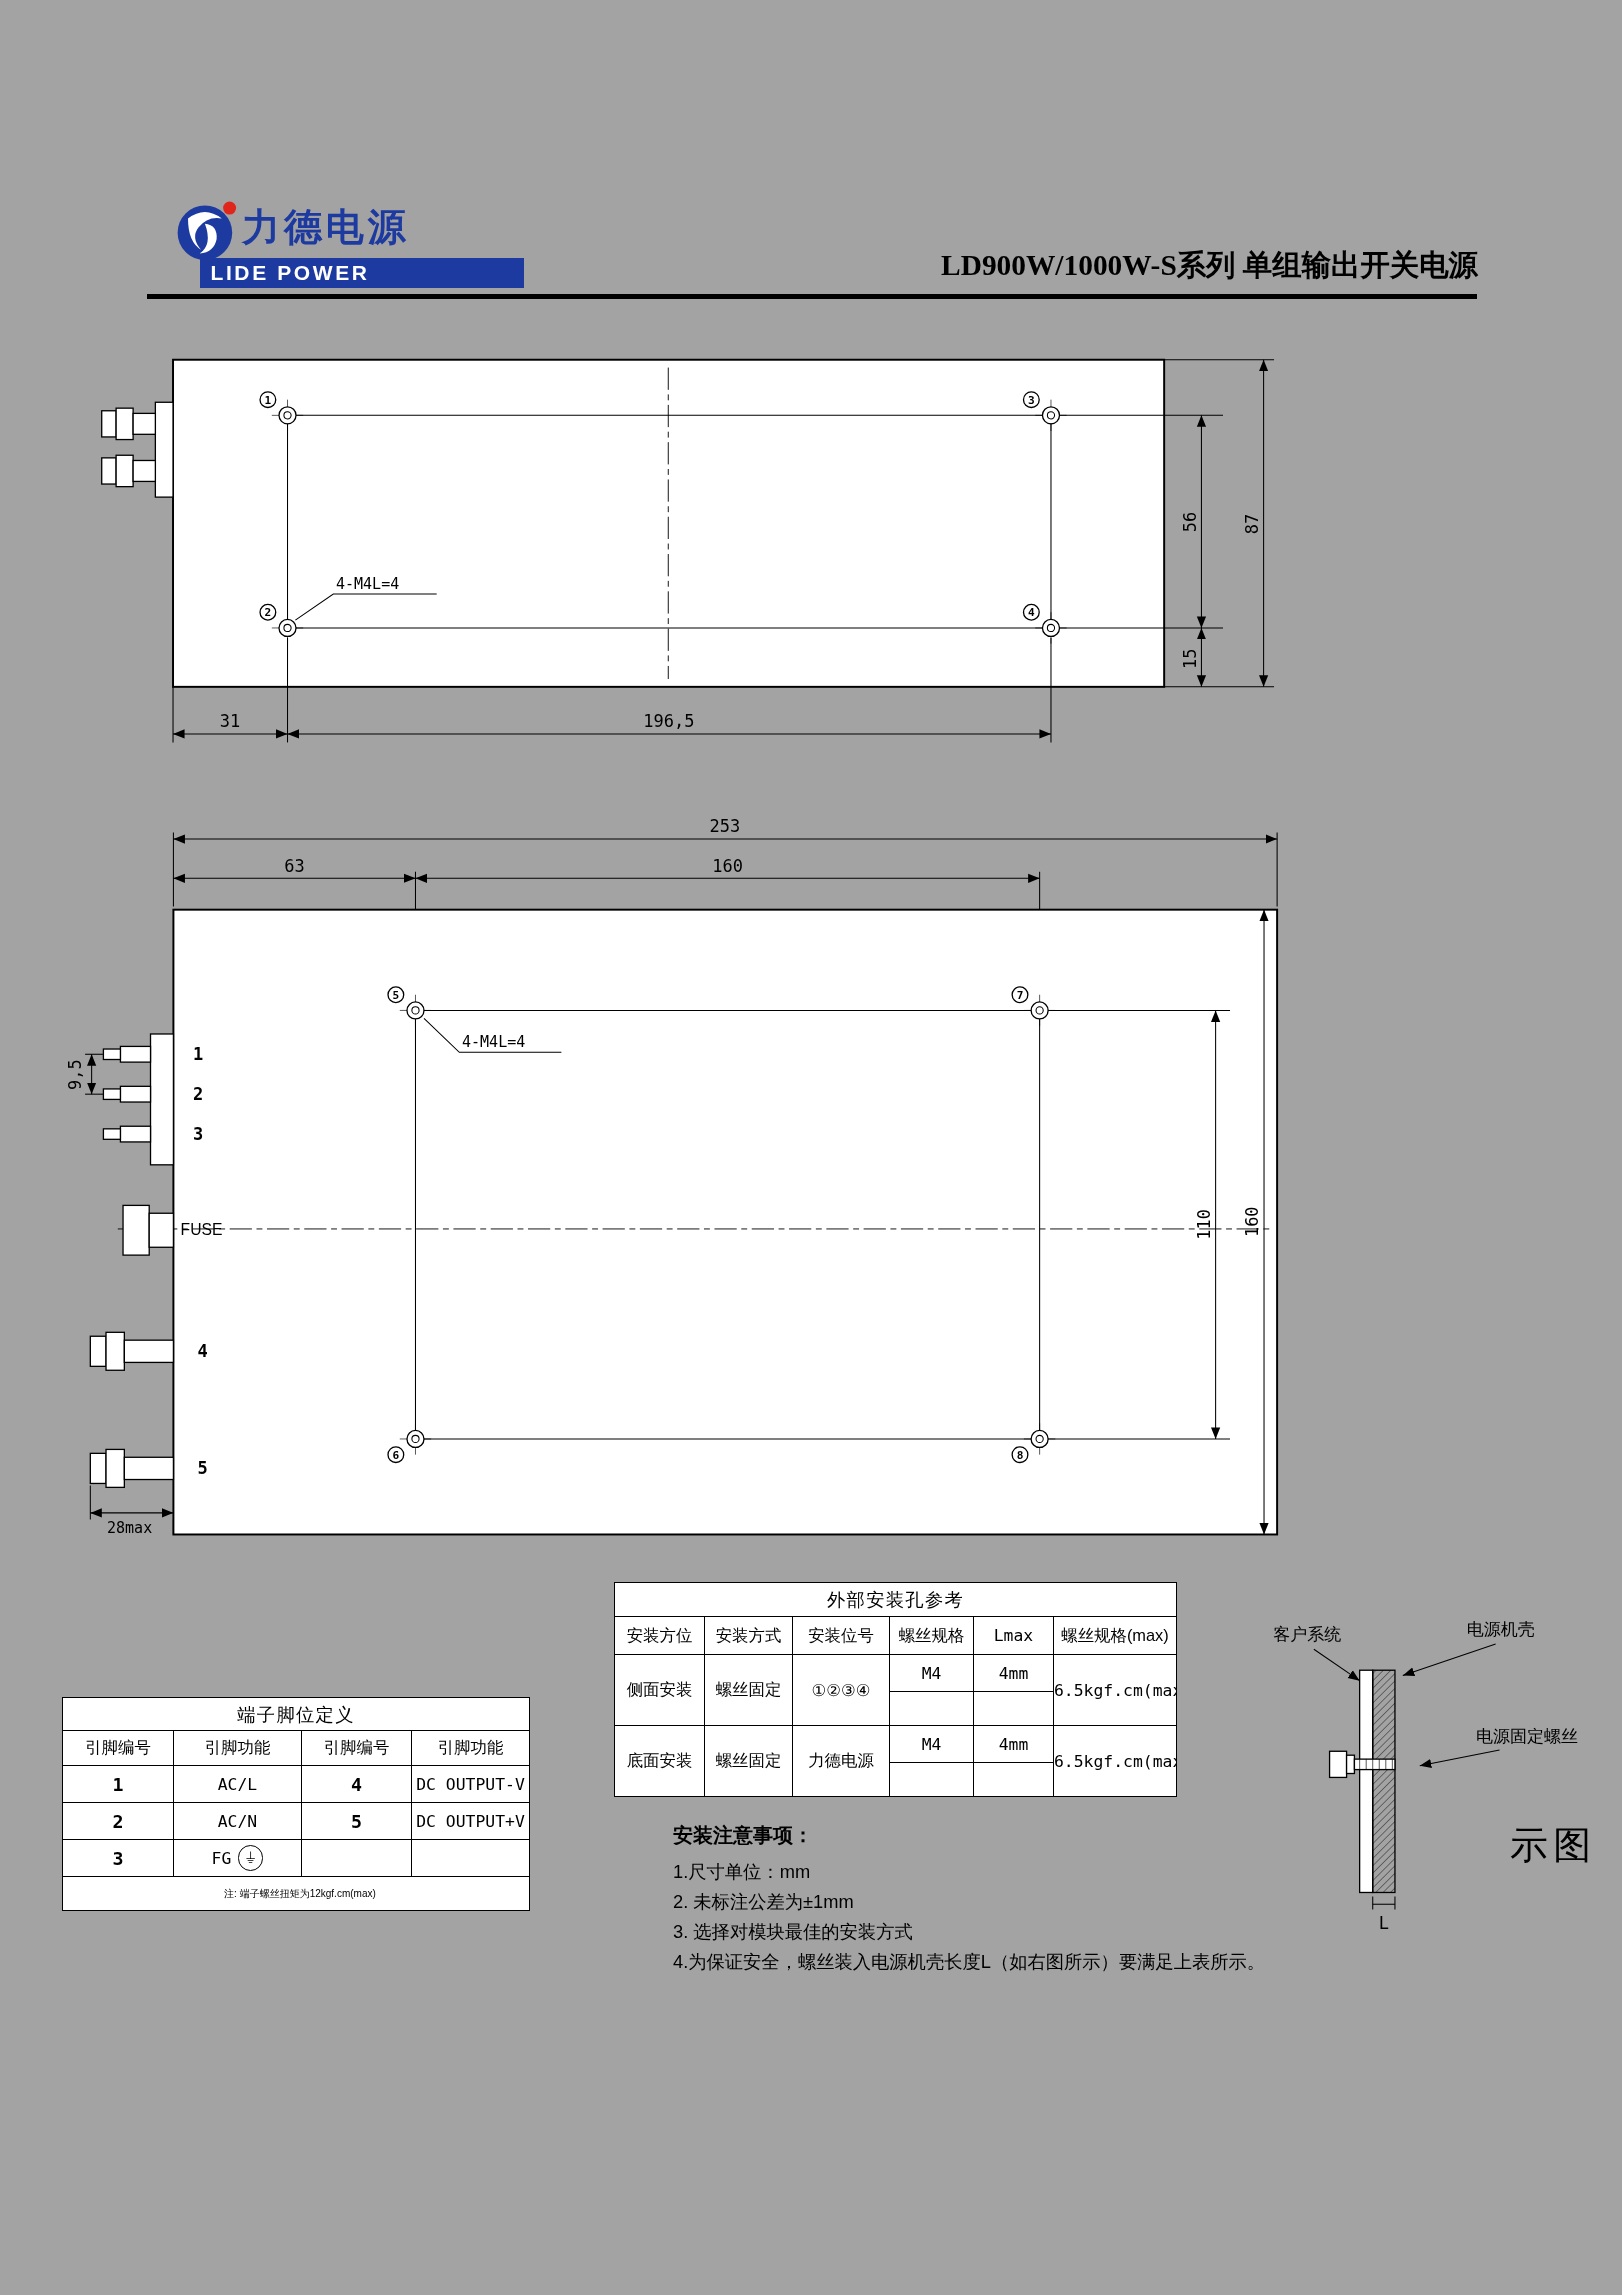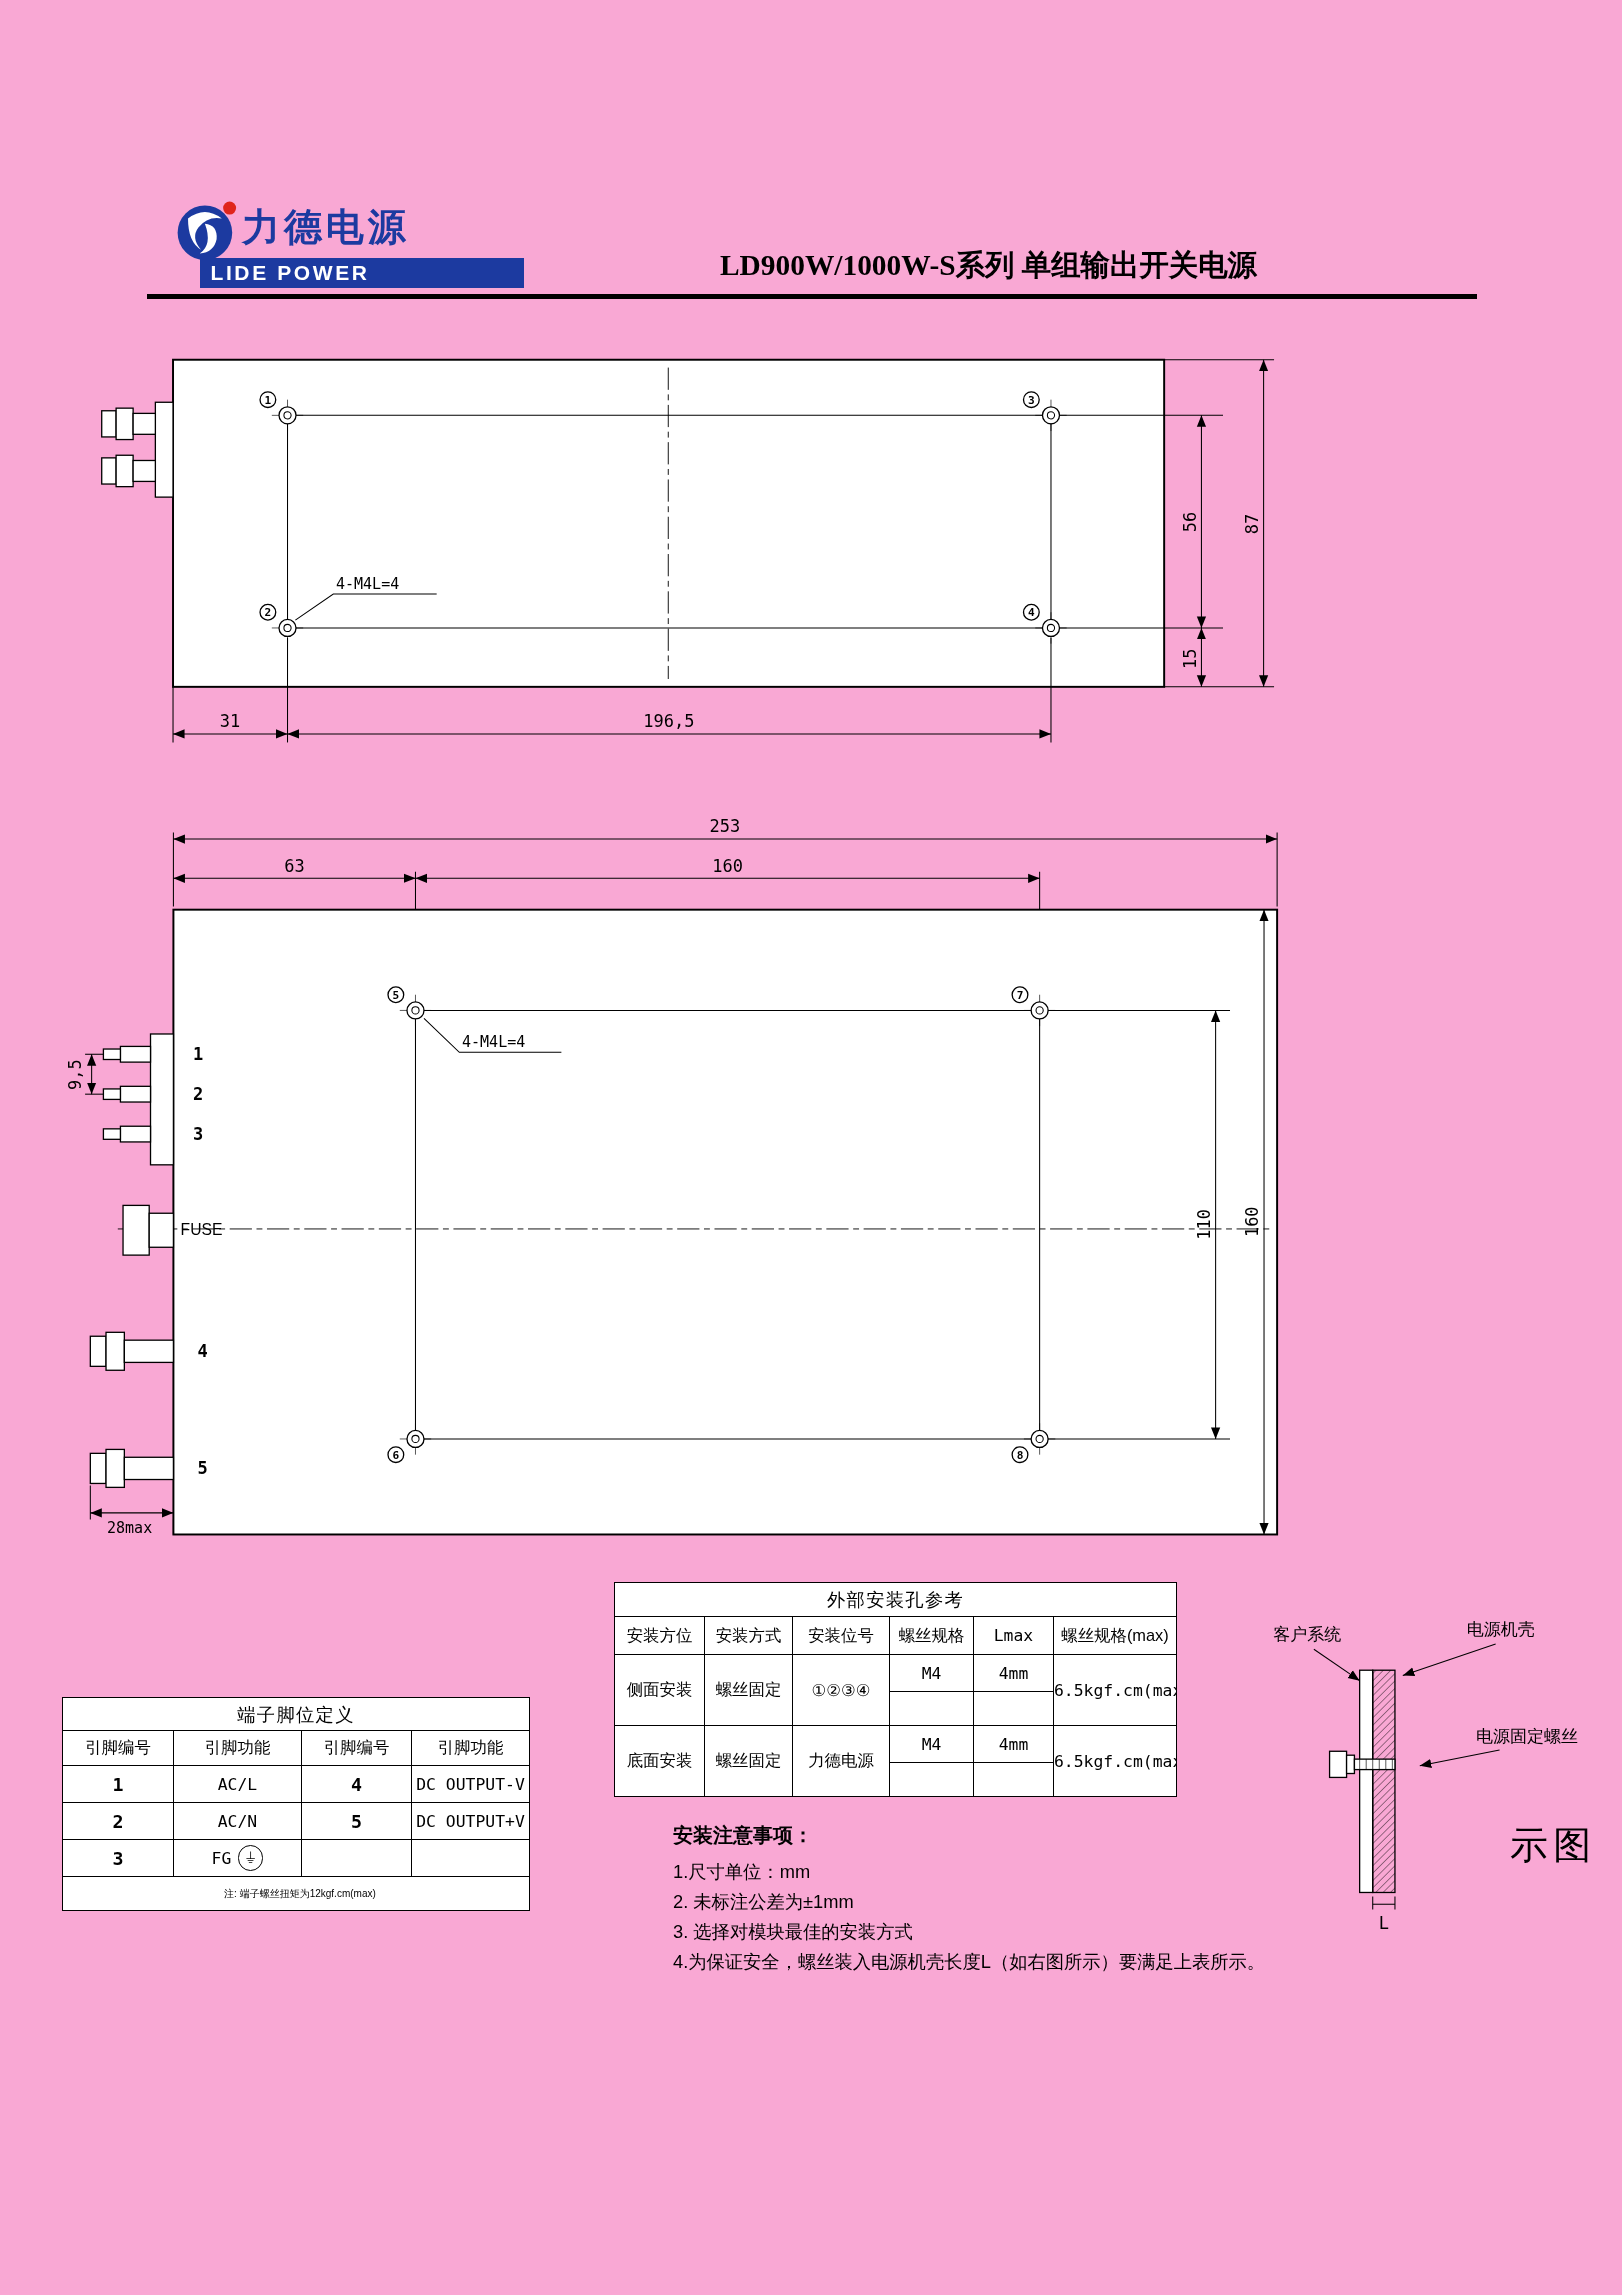--- a/index.html
+++ b/index.html
@@ -1,26 +1,26 @@
 <!DOCTYPE html>
 <html style="font-size:10.5px"><head>
 <meta charset="utf-8">
 <style>
   html,body{margin:0;padding:0;background:#888;}
-  .page{position:relative;width:1623px;height:2295px;background:#f9a8d4;
+  .page{position:relative;width:1623px;height:2295px;background:#a3a3a3;
         font-family:"Liberation Sans",sans-serif;color:#000;overflow:hidden;}
 
   
   .logo{position:absolute;left:175px;top:191px;width:308px;height:105px;}
   .logo-cn{position:absolute;left:67px;top:10.5px;font-size:38px;font-weight:bold;
            color:#1c3aa0;letter-spacing:3.9px;white-space:nowrap;}
   .logo-bar{position:absolute;left:25px;top:67px;width:324px;height:30px;background:#1c3aa0;
             color:#fff;font-weight:bold;font-size:21px;letter-spacing:2.6px;
             display:flex;align-items:center;padding-left:10.5px;box-sizing:border-box;}
-  .doc-title{position:absolute;left:720px;top:246px;width:758px;
+  .doc-title{position:absolute;left:720px;top:246px;width:758px;text-align:right;
              font-family:"Liberation Serif",serif;font-weight:bold;font-size:29.4px;
              white-space:nowrap;}
   .rule{position:absolute;left:147px;top:294px;width:1330px;height:5.2px;background:#000;}
 
   
   svg{position:absolute;}
   svg text{fill:#000;}
   .o{fill:#fff;stroke:#000;stroke-width:3;}
   .t{fill:none;stroke:#000;stroke-width:1.6;}
   .th{fill:#fff;stroke:#000;stroke-width:2;}

